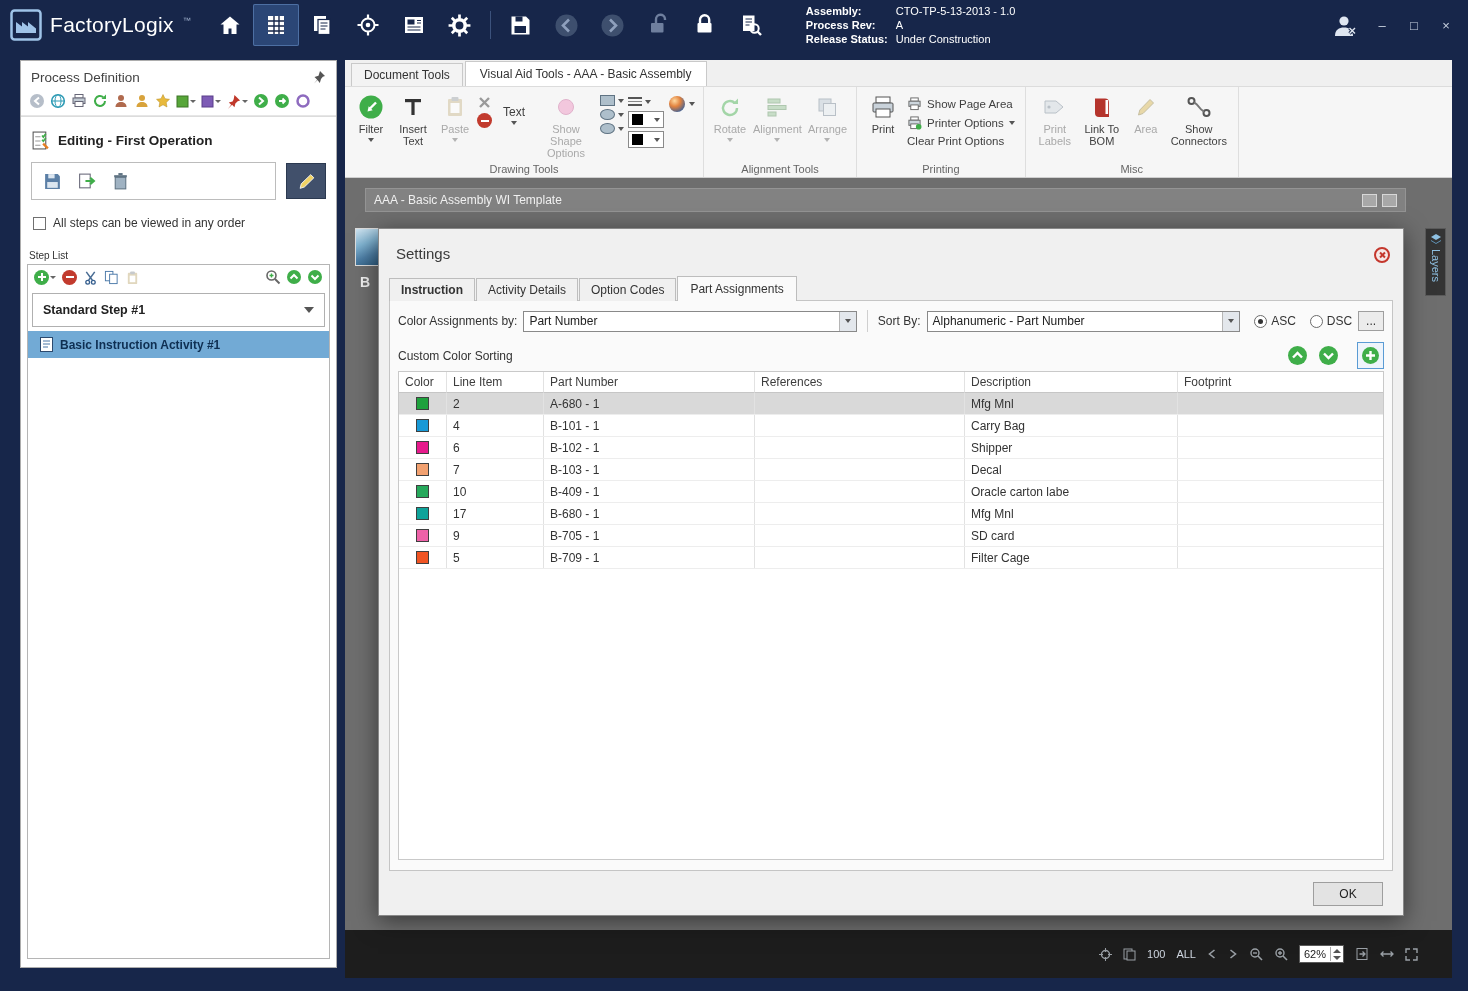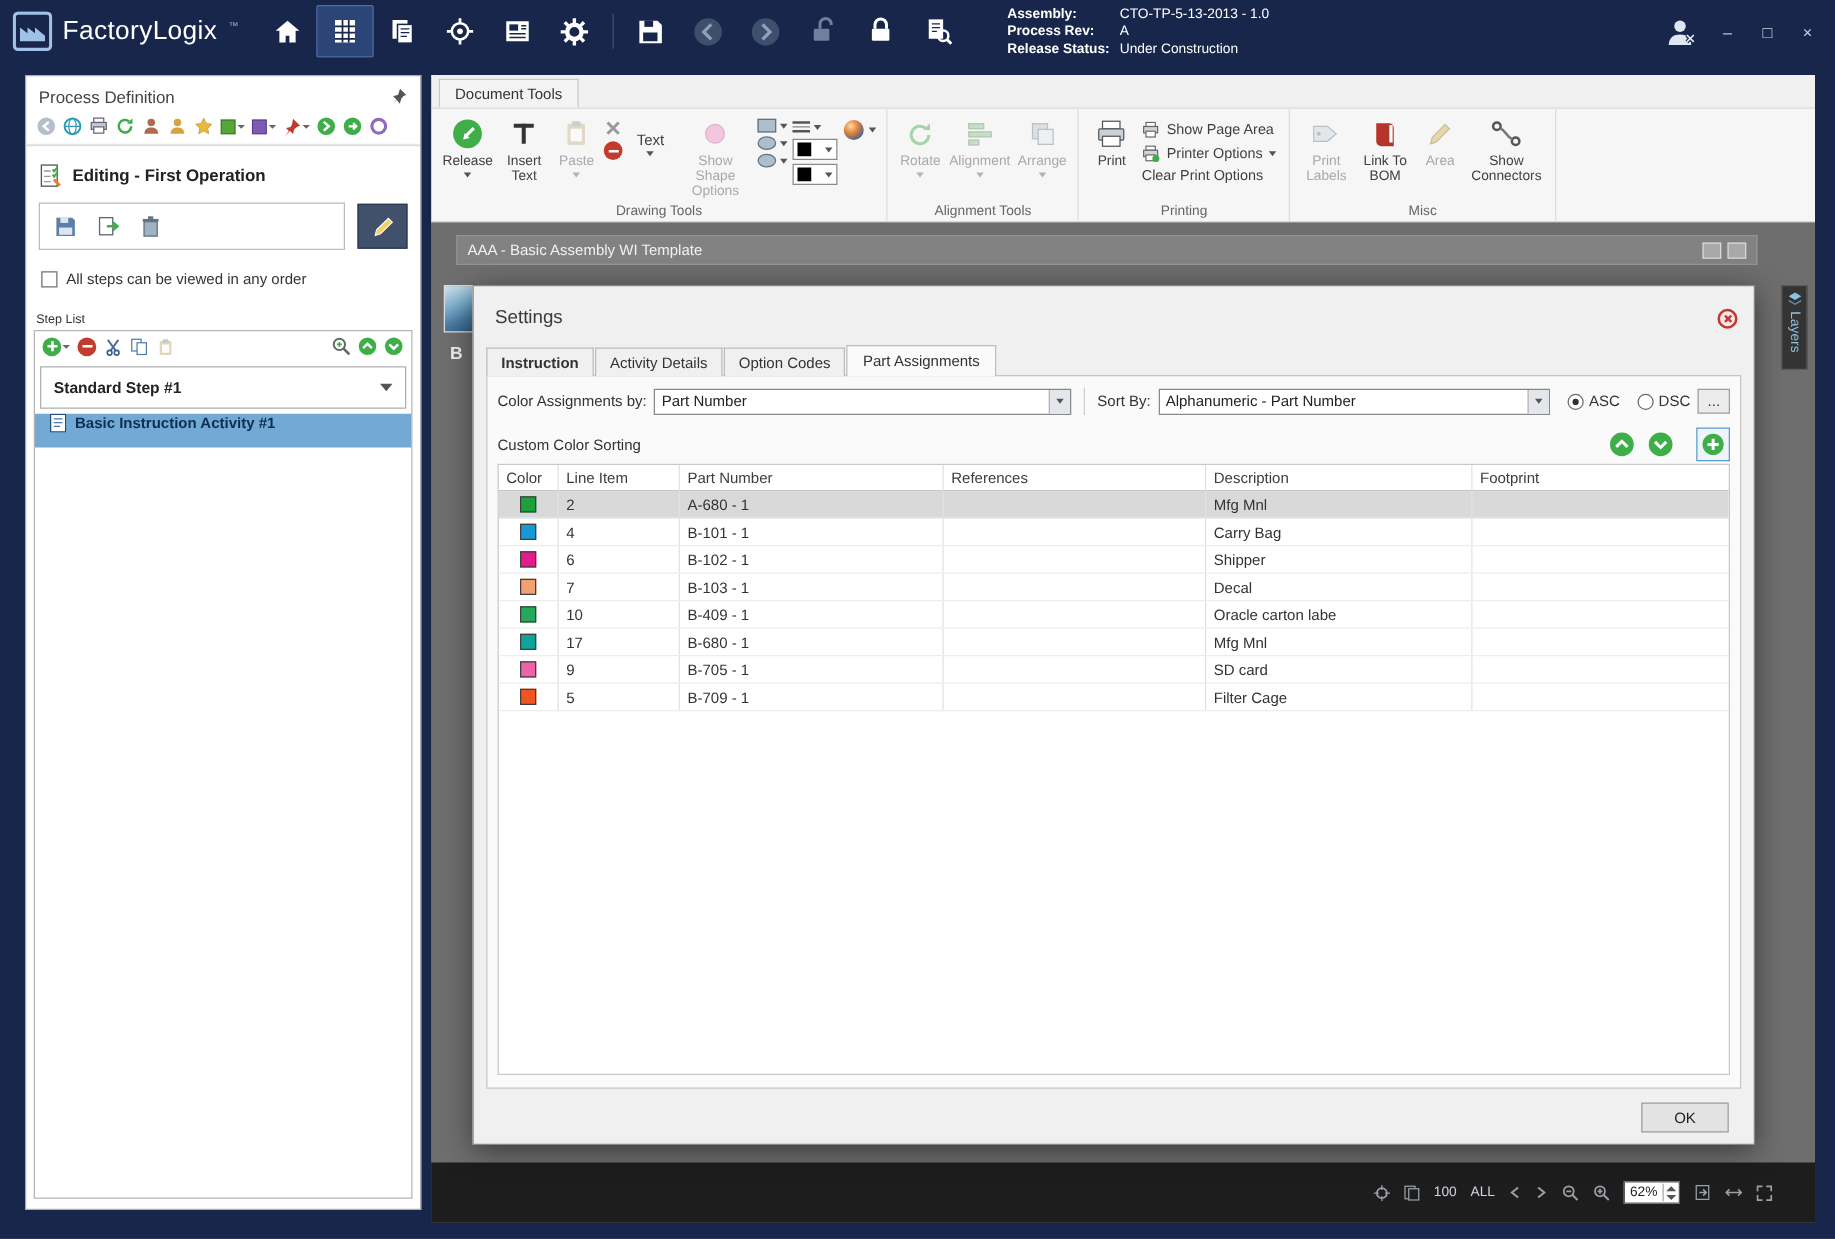--- a/index.html
+++ b/index.html
@@ -41,21 +41,21 @@
   .chk-row { display:flex; align-items:center; gap:7px; padding:14px 12px 6px; }
   .chk { width:13px; height:13px; border:1px solid #707070; background:#fff; }
   .chk-label { font-size:12px; color:#333; }
   .sl-caption { padding:14px 0 3px 8px; font-size:10px; color:#333; }
   .sl-box { flex:1; border:1px solid #b5b5b5; margin:0 6px 8px; display:flex; flex-direction:column; }
   .sl-tools { display:flex; align-items:center; gap:6px; padding:4px 6px 3px; }
   .sl-tools .right { margin-left:auto; display:flex; gap:5px; align-items:center; }
   .step-row { margin:5px 4px 0; border:1px solid #b0b0b0; height:34px; display:flex; align-items:center; padding:0 10px; background:#fff; }
   .step-label { font-weight:bold; font-size:12.5px; color:#222; }
   .step-chev { margin-left:auto; width:0; height:0; border-left:5px solid transparent; border-right:5px solid transparent; border-top:6px solid #555; }
-  .activity-row { margin-top:4px; height:27px; background:#72aad5; display:flex; align-items:flex-start; gap:7px; padding:0 10px 0 12px; }
+  .activity-row { margin-top:4px; height:27px; background:#72aad5; display:flex; align-items:center; gap:7px; padding:0 10px 0 12px; }
   .activity-label { font-weight:bold; font-size:12px; color:#0e2f52; }
   .ic-circle { border-radius:50%; position:relative; display:inline-block; }
   .ic-plus { width:15px; height:15px; background:#3fae49; }
   .ic-plus::before { content:""; position:absolute; left:3.5px; top:6.5px; width:8px; height:2px; background:#fff; }
   .ic-plus::after { content:""; position:absolute; left:6.5px; top:3.5px; width:2px; height:8px; background:#fff; }
   .ic-minus { width:15px; height:15px; background:#c23b2e; }
   .ic-minus::before { content:""; position:absolute; left:3.5px; top:6.5px; width:8px; height:2px; background:#fff; }
 
   
   .main { position:absolute; left:345px; top:60px; width:1107px; height:918px; background:#6e6e6e; }
@@ -457,34 +457,35 @@
           </svg>
       </span>
       <span class="activity-label">Basic Instruction Activity #1</span>
     </div>
   </div>
 </aside>
 
 <section class="main">
   <div class="tabstrip">
     <span class="mtab">Document Tools</span>
+    <span class="mtab active">Visual Aid Tools - AAA - Basic Assembly</span>
   </div>
 
   <div class="ribbon">
 
     <div class="rb-group">
       <div class="rb-btn">
         <span class="ic">
           <svg width="26" height="26" viewBox="0 0 26 26">
               <circle cx="13" cy="13" r="11.5" fill="#3fae49"></circle>
               <path d="M18 8.5l-6 6" stroke="#fff" stroke-width="2.4"></path>
               <path d="M9.5 17.5l1.2-5.2 4 4z" fill="#fff"></path>
             </svg>
         </span>
-        <span>Release</span>
+        <span>Filter</span>
         <span class="caret"></span>
       </div>
       <div class="rb-btn" style="max-width:44px;">
         <span class="ic">
           <svg width="22" height="22" viewBox="0 0 22 22">
               <rect x="3" y="3" width="16" height="3.2" fill="#333"></rect>
               <rect x="9.4" y="3" width="3.2" height="16" fill="#333"></rect>
             </svg>
         </span>
         <span>Insert Text</span>

